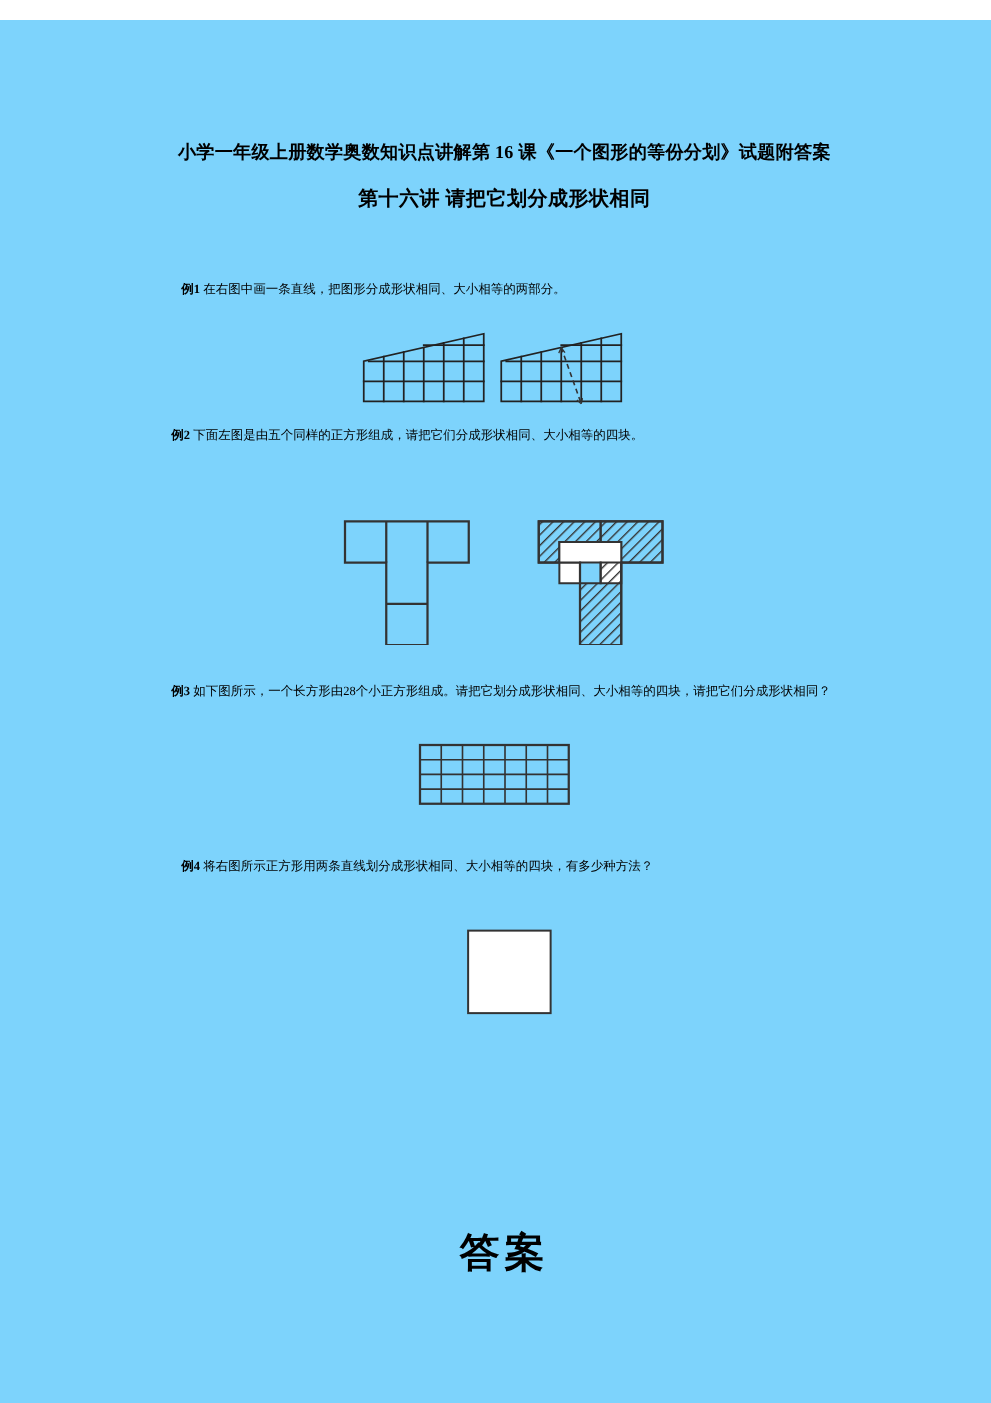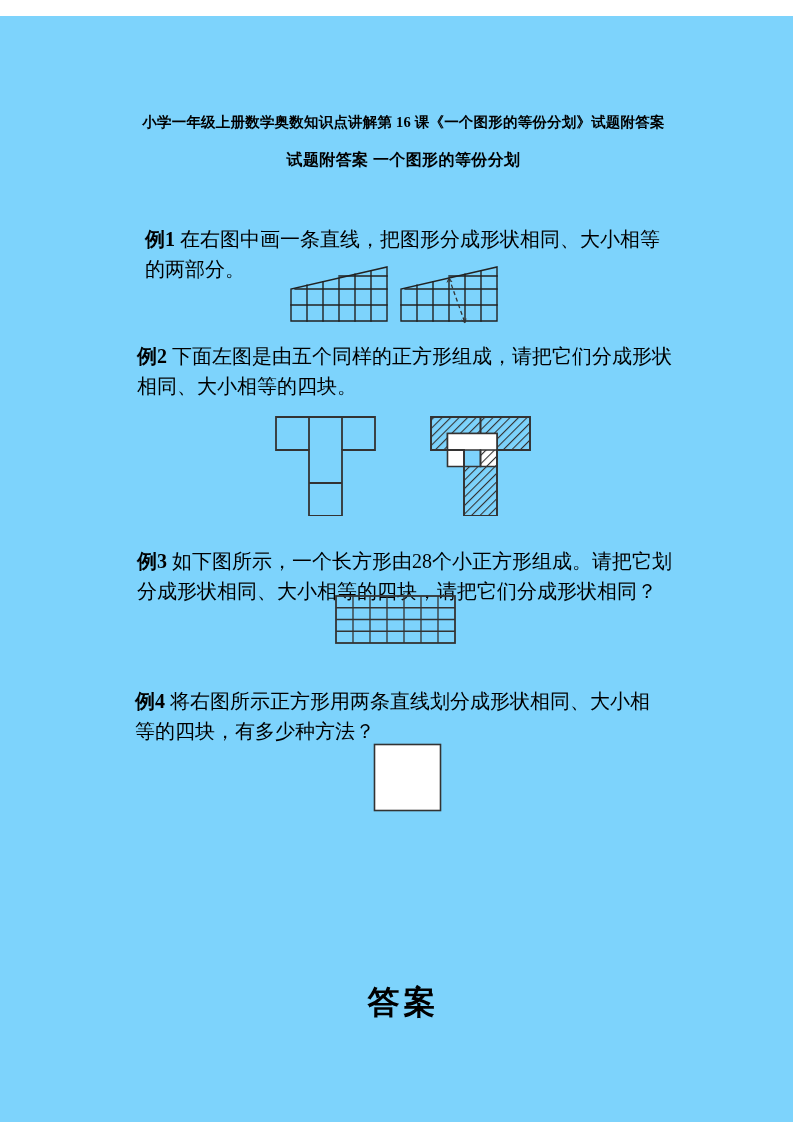--- a/index.html
+++ b/index.html
@@ -55,30 +55,30 @@
     left: 0;
     top: 170px;
     width: 545px;
     font-size: 14px;
     line-height: 1.55;
     text-indent: 28px;
   }
   .example {
     position: absolute;
     width: 545px;
-    font-size: 20px;
+    font-size: 10px;
     line-height: 1.5;
   }
   .example .lbl {
     font-weight: bold;
   }
   .ex1 { left: 14px; top: 208px; width: 531px; }
   .ex2 { left: 6px;  top: 325px; width: 539px; }
   .ex3 { left: 6px;  top: 530px; width: 539px; }
-  .ex4 { left: 4px; top: 670px; width: 531px; }
+  .ex4 { left: 14px; top: 670px; width: 531px; }
 
   .answer-heading {
     position: absolute;
     left: 0;
     top: 965px;
     width: 545px;
     text-align: center;
     font-size: 32px;
     font-weight: bold;
     font-family: "DejaVu Sans", "Liberation Sans", sans-serif;
@@ -97,21 +97,21 @@
   svg { display: block; }
 </style>
 </head>
 <body>
 
 <div class="page">
   <div class="content">
 
     <div class="doc-title">小学一年级上册数学奥数知识点讲解第 16 课《一个图形的等份分划》试题附答案</div>
 
-    <div class="lesson-title">试题附答案  一个图形的等份分划</div>
+    <div class="lesson-title">第十六讲  请把它划分成形状相同</div>
 
 
     <div class="example ex1">
       <span class="lbl">例1</span>
       <span>在右图中画一条直线，把图形分成形状相同、大小相等的两部分。</span>
     </div>
 
     <div class="figure fig1">
       <svg width="225" height="70" viewBox="0 0 225 70">
         <g stroke="#222222" stroke-width="1.4" fill="none" stroke-linecap="square">

